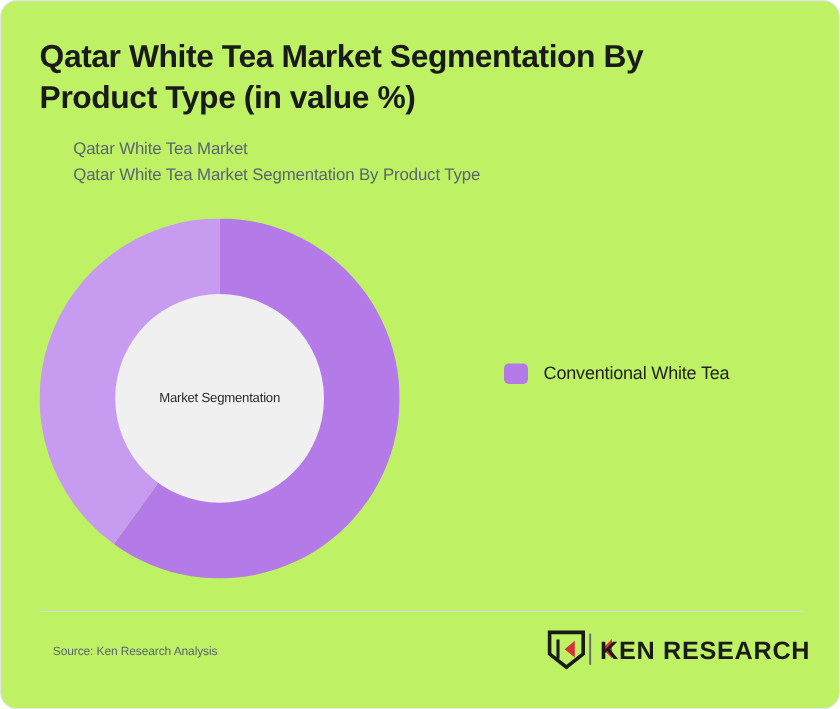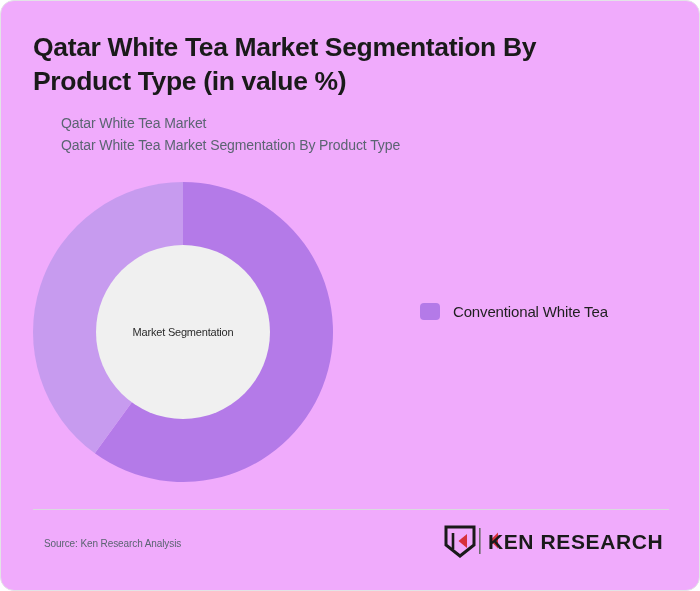--- a/index.html
+++ b/index.html
@@ -12,21 +12,21 @@
     height: 591px;
     font-family: "Liberation Sans", sans-serif;
     overflow: hidden;
   }
 
   .card {
     position: relative;
     box-sizing: border-box;
     width: 700px;
     height: 591px;
-    background: #f0abfc;
+    background: #bef264;
     border: 1px solid #e3e3e6;
     border-radius: 14px;
     overflow: hidden;
   }
 
   .chart-title {
     position: absolute;
     left: 32px;
     top: 30px;
     width: 600px;
@@ -119,21 +119,21 @@
   .source {
     position: absolute;
     left: 43px;
     top: 537px;
     font-size: 10px;
     color: #5b6472;
     letter-spacing: -0.1px;
   }
   .logo {
     position: absolute;
-    right: 30px;
+    right: 18px;
     top: 523px;
     display: flex;
     align-items: center;
     gap: 0px;
     height: 34px;
   }
   .logo-mark {
     display: block;
   }
   .logo-wordmark {

